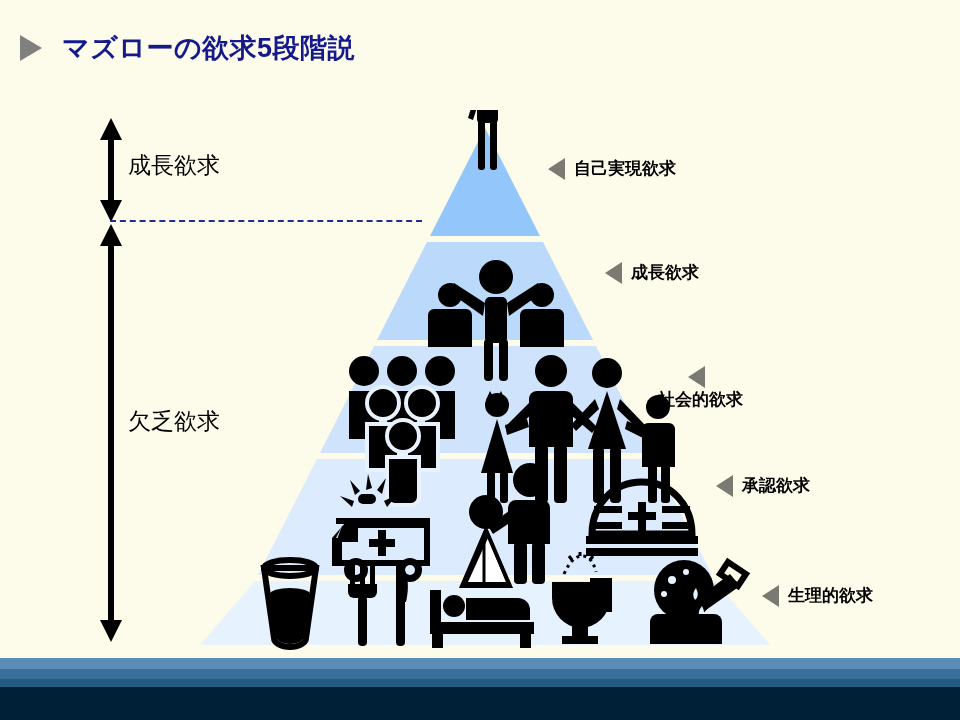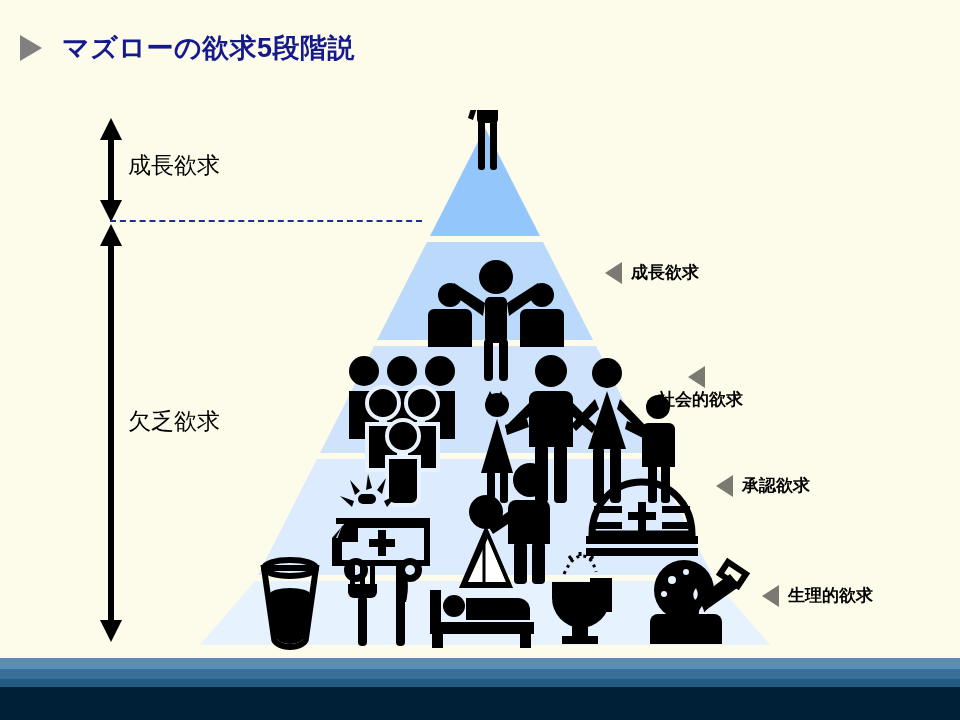--- a/index.html
+++ b/index.html
@@ -346,20 +346,24 @@
           <path d="M50,48 q5,9 -1,14 q-5,-7 1,-14 Z" fill="#E6F2FE"></path>
           <path d="M6,56 h56 a8,8 0 0 1 8,8 v22 h-72 v-22 a8,8 0 0 1 8,-8 Z"></path>
           <path d="M46,40 L78,16 l10,12 L54,52 Z"></path>
           <path d="M76,4 l18,12 l-8,12 l-18,-12 Z" fill="none" stroke="#000" stroke-width="6"></path>
         </g>
 
       </g>
     </svg>
   </div>
 
+  <div class="tier-label" style="left:548px; top:157px;">
+    <div class="tier-arrow"></div>
+    <div class="tier-label-text">自己実現欲求</div>
+  </div>
 
   <div class="tier-label" style="left:605px; top:261px;">
     <div class="tier-arrow"></div>
     <div class="tier-label-text">成長欲求</div>
   </div>
 
   <div class="tier-label" style="left:658px; top:366px;flex-direction:column;">
     <div class="tier-arrow"></div>
     <div class="tier-label-text">社会的欲求</div>
   </div>

